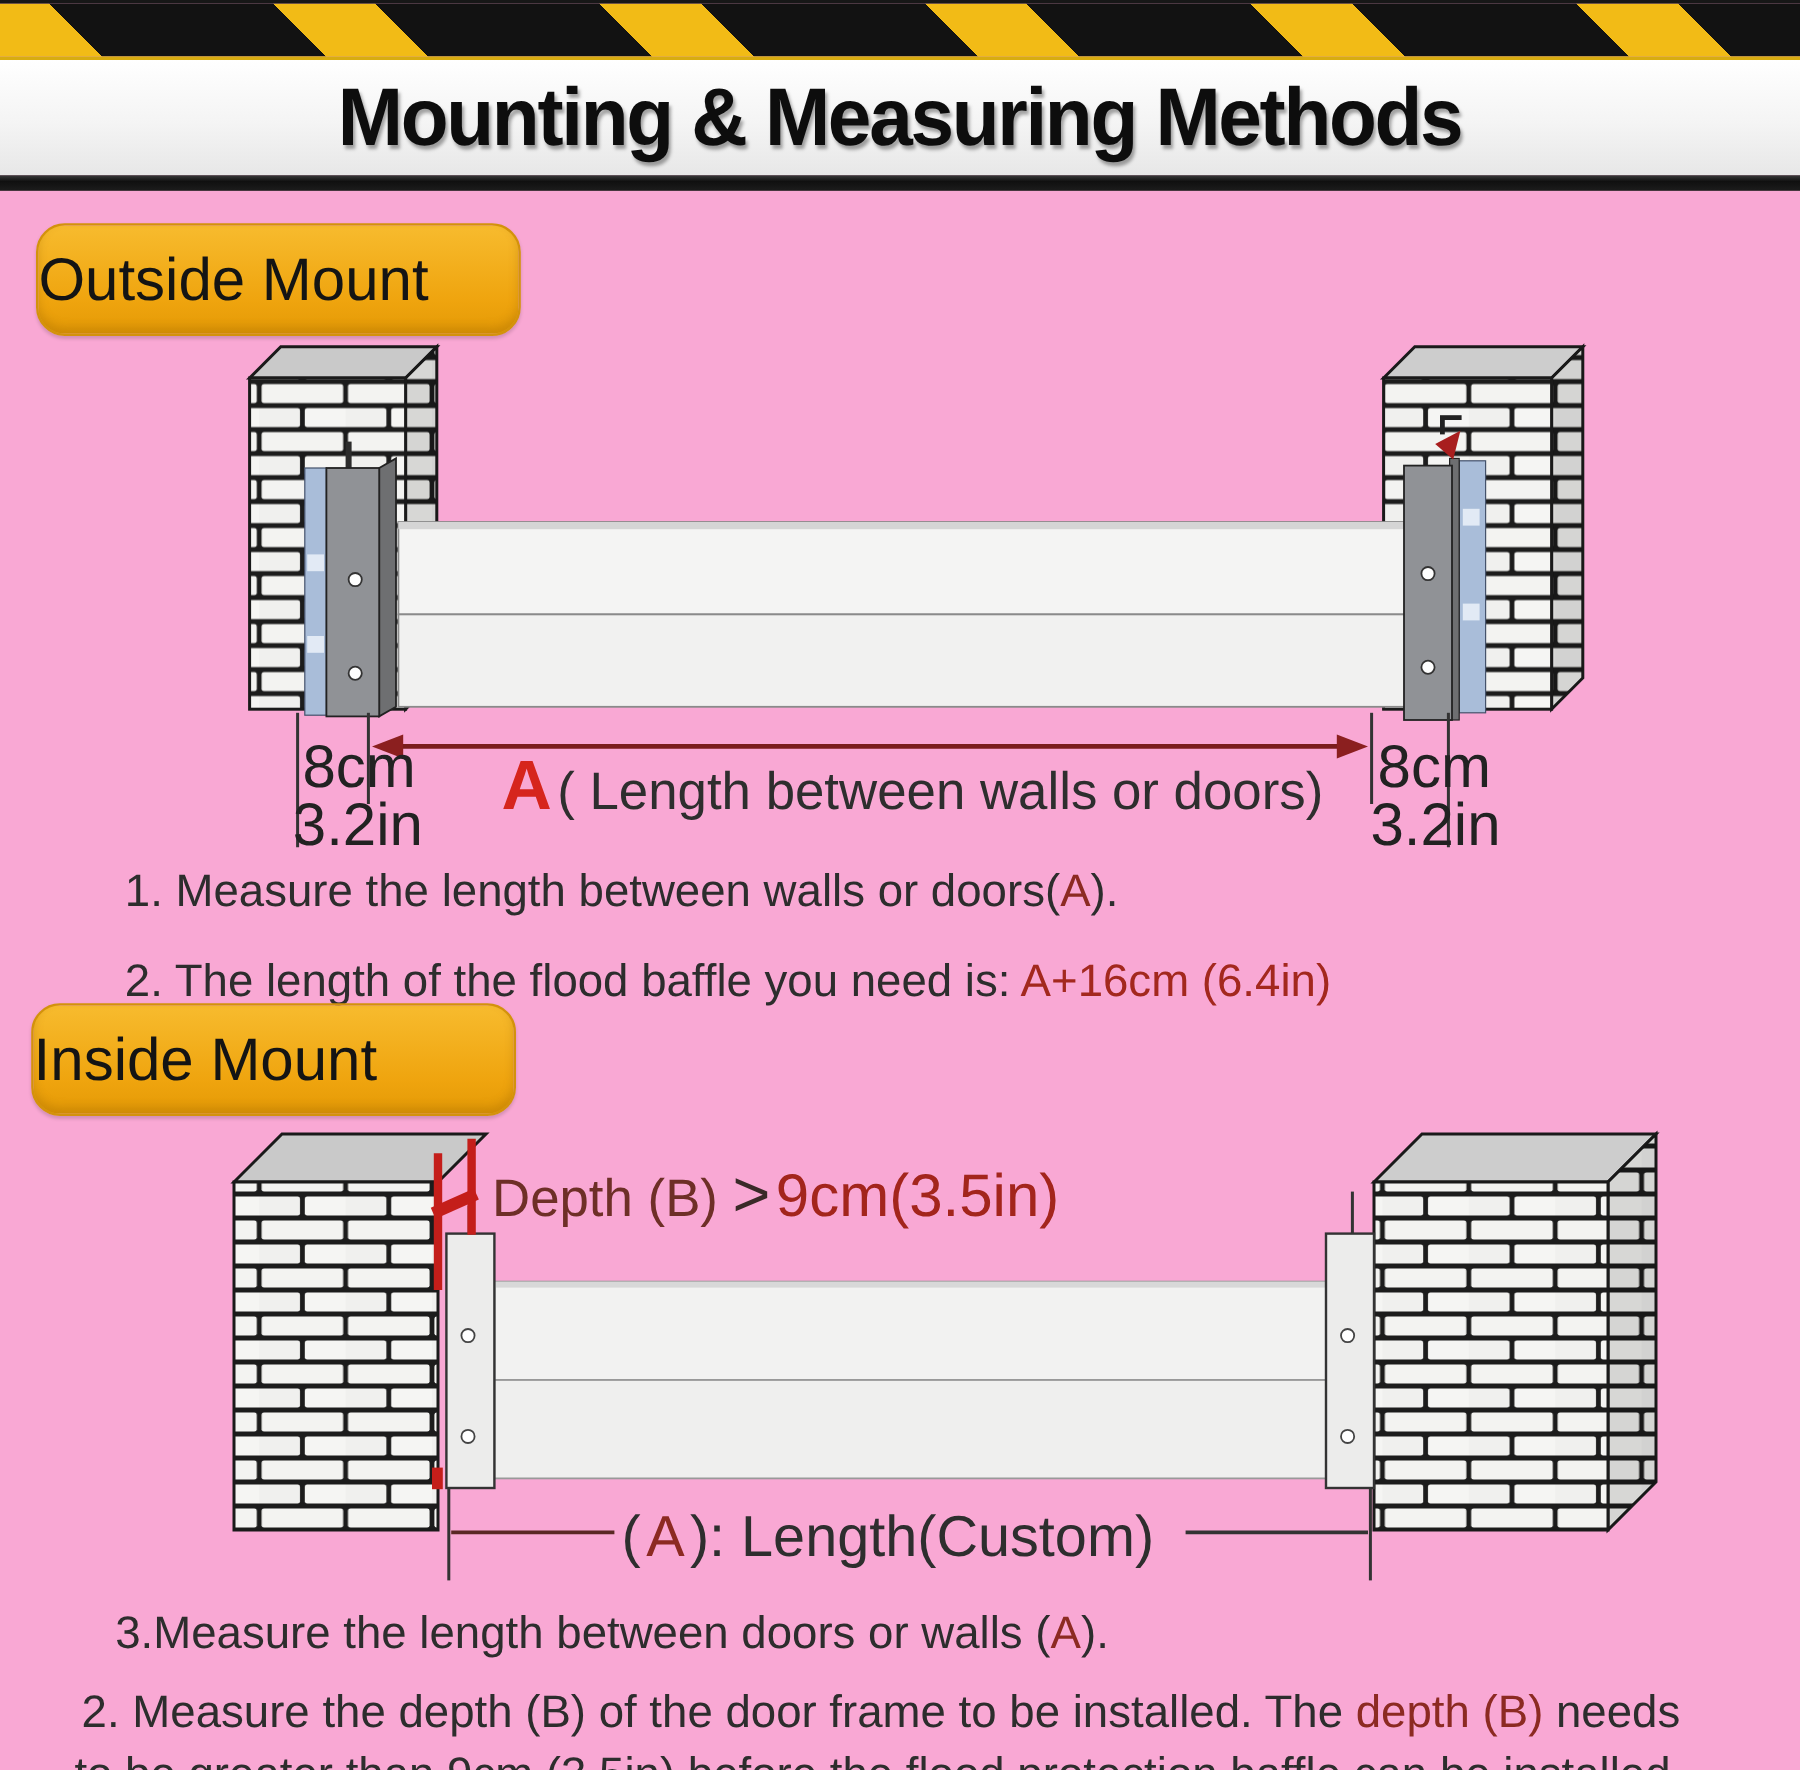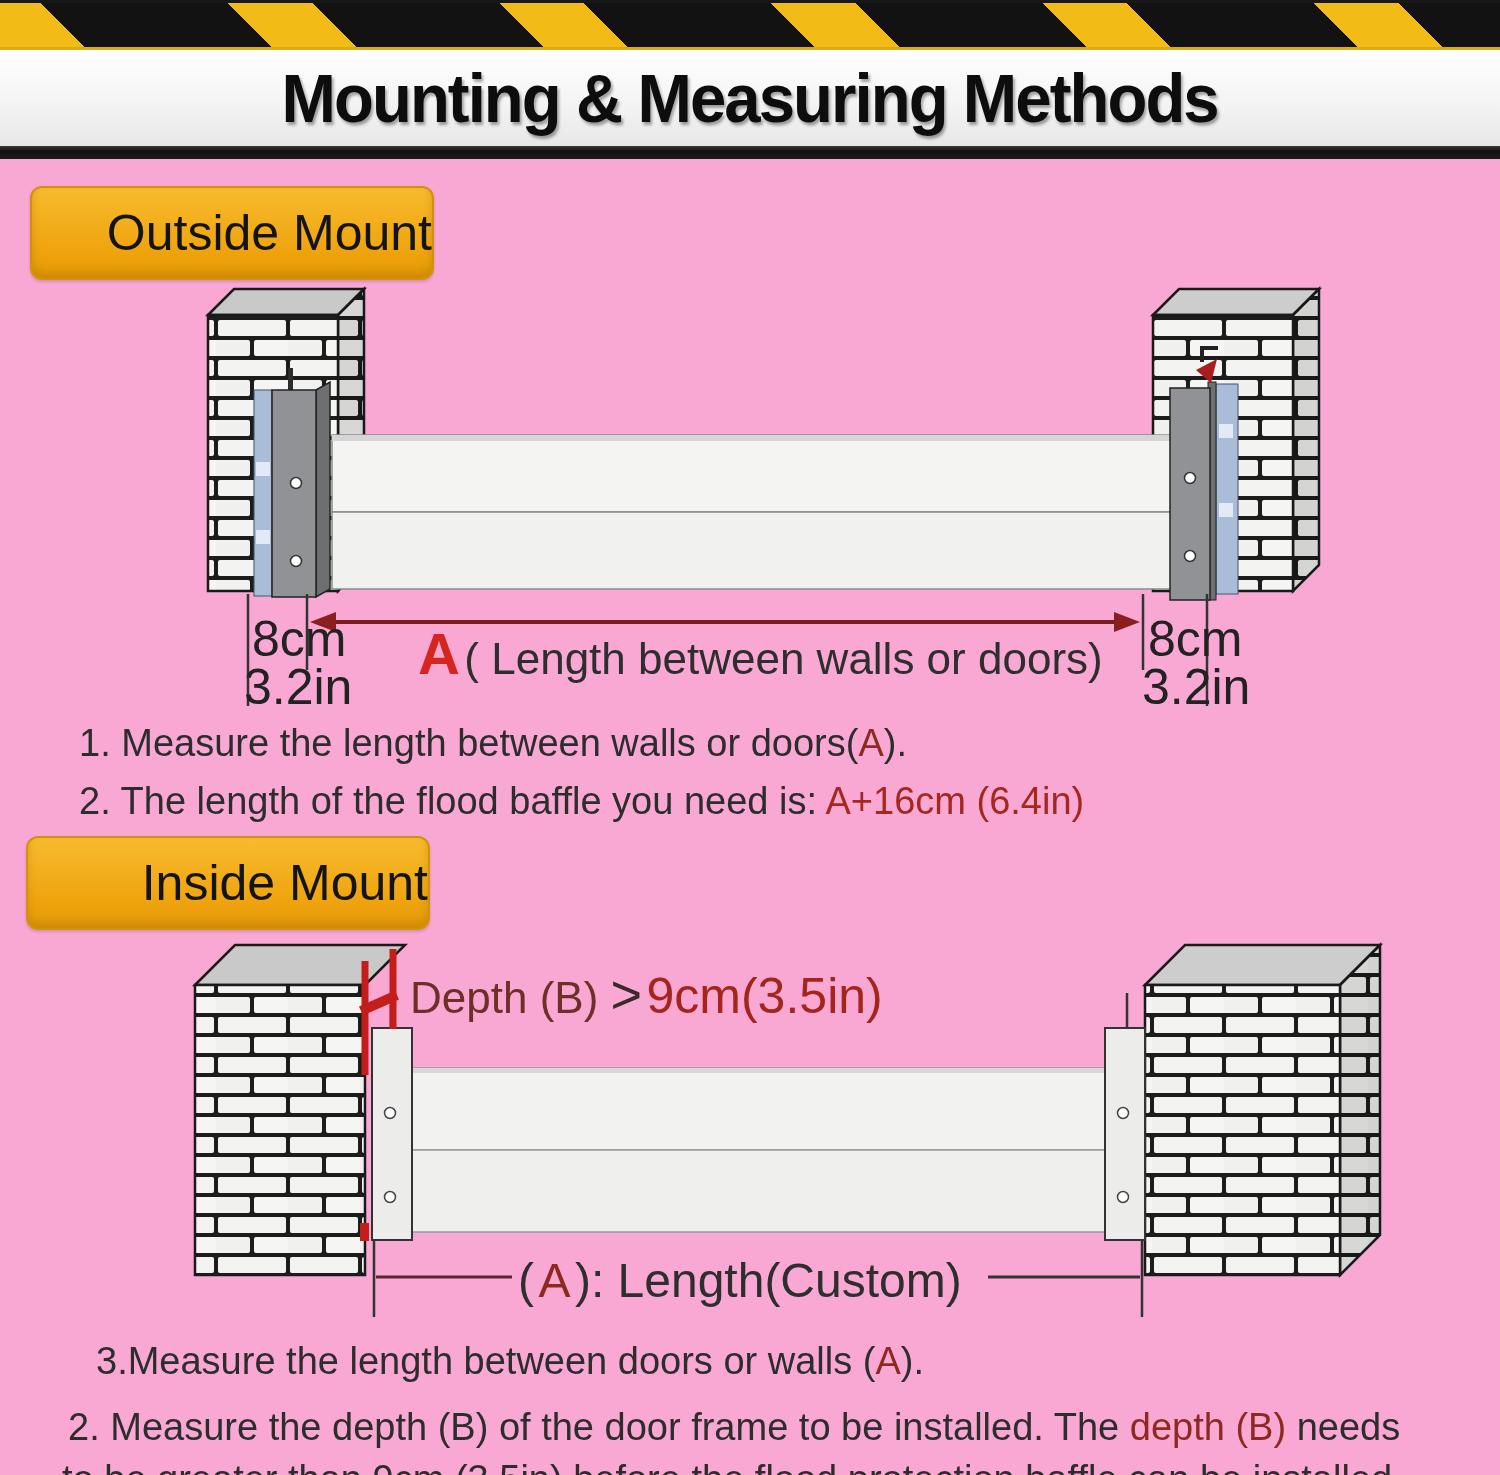--- a/index.html
+++ b/index.html
@@ -12,40 +12,40 @@
         background:repeating-linear-gradient(45deg,#f2bb16 0 60px,#121212 60px 192px);}
   .title-band{position:absolute;top:50px;left:0;width:100%;height:96px;
         background:linear-gradient(180deg,#ffffff 0%,#f4f4f4 55%,#e7e7e7 100%);
         display:flex;align-items:center;justify-content:center;}
   .title{font-size:68px;font-weight:700;letter-spacing:-2px;color:#0d0d0d;
         transform:scaleX(.96);text-shadow:2px 3px 3px rgba(0,0,0,.35);white-space:nowrap;}
   .black-bar{position:absolute;top:146px;left:0;width:100%;height:13px;
         background:linear-gradient(180deg,#3a3a3a,#101010 40%,#1c1c1c);}
 
   
-  .badge{position:absolute;width:400px;height:90px;border-radius:12px;
+  .badge{position:absolute;width:400px;height:90px;border-radius:24px;
         background:linear-gradient(180deg,#f7bb2e 0%,#efa40e 70%,#e49a06 100%);
         border:2px solid #d3920c;
         box-shadow:inset 0 -5px 8px rgba(150,95,0,.30), 0 2px 3px rgba(0,0,0,.15);
-        display:flex;align-items:center;justify-content:flex-end;
+        display:flex;align-items:center;justify-content:flex-start;
         font-size:50px;color:#141414;}
   .badge-outside{top:186px;left:30px;}
   .badge-inside{top:836px;left:26px;}
 
   
   .diagram{position:absolute;left:0;}
   .dia-outside{top:278px;}
   .dia-inside{top:935px;}
   svg text{font-family:"Liberation Sans", sans-serif;}
 
   
   .steps{position:absolute;left:0;width:1500px;color:#2d2d2d;font-size:38px;line-height:1.32;}
   .steps-outside{top:718px;}
-  .steps-outside .l1,.steps-outside .l2{padding-left:79px;}
-  .steps-outside .l2{margin-top:8px;}
+  .steps-outside .l1,.steps-outside .l2{padding-left:104px;}
+  .steps-outside .l2{margin-top:25px;}
   .steps-inside{top:1336px;}
   .steps-inside .l1{padding-left:96px;}
   .steps-inside .l2{padding-left:68px;margin-top:16px;}
   .steps-inside .l3{padding-left:62px;margin-top:2px;}
   .maroon{color:#8c2a22;}
   .dred{color:#a3281e;}
 </style>
 </head>
 <body>
 

